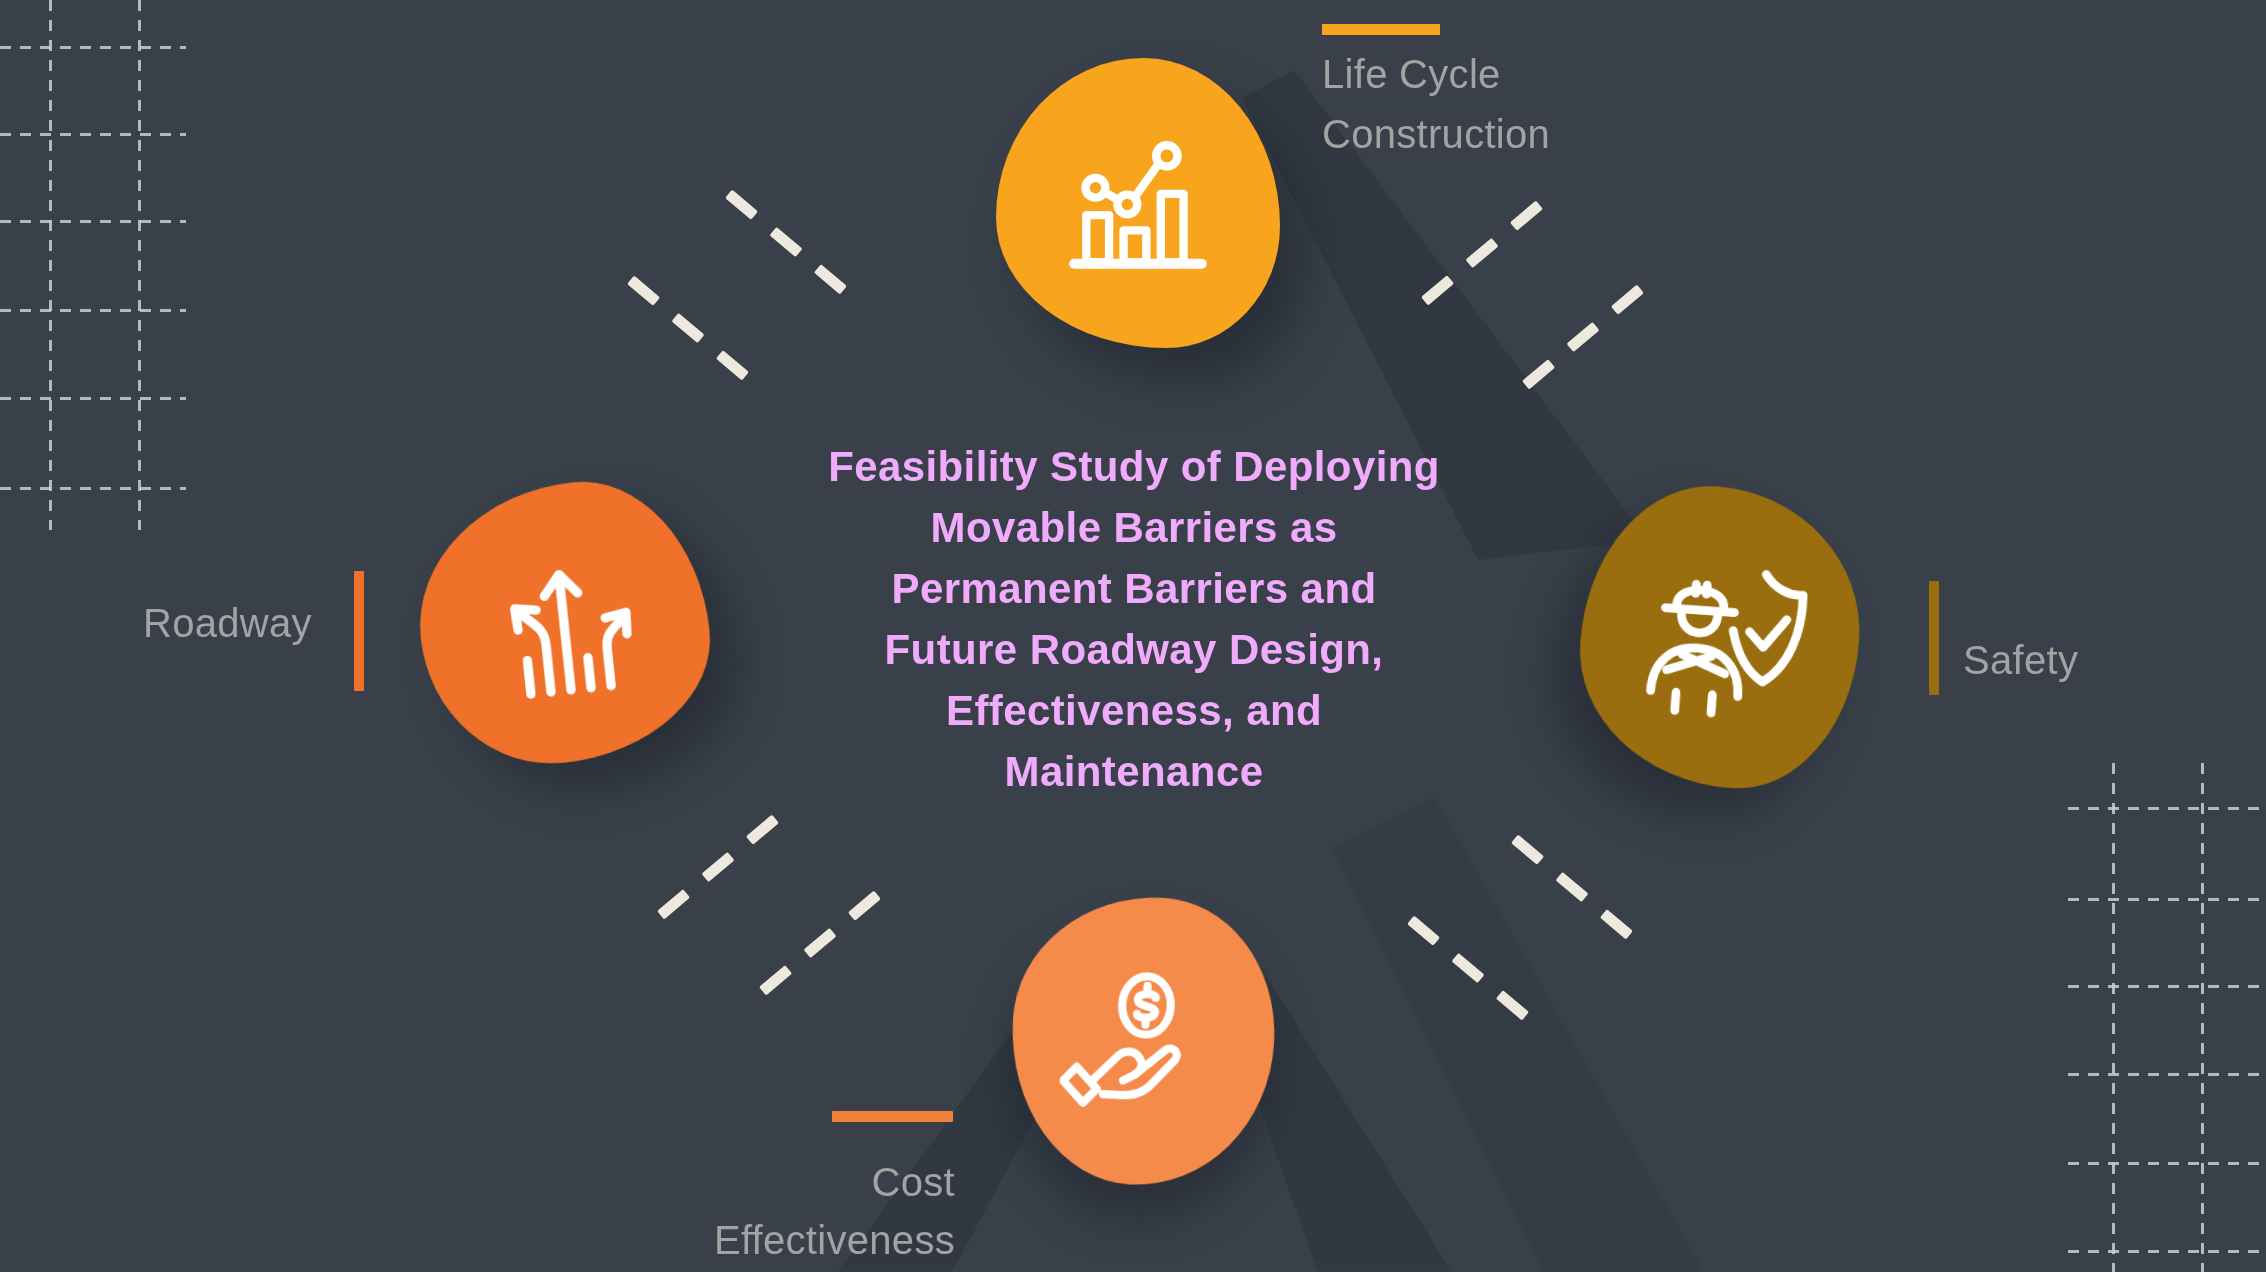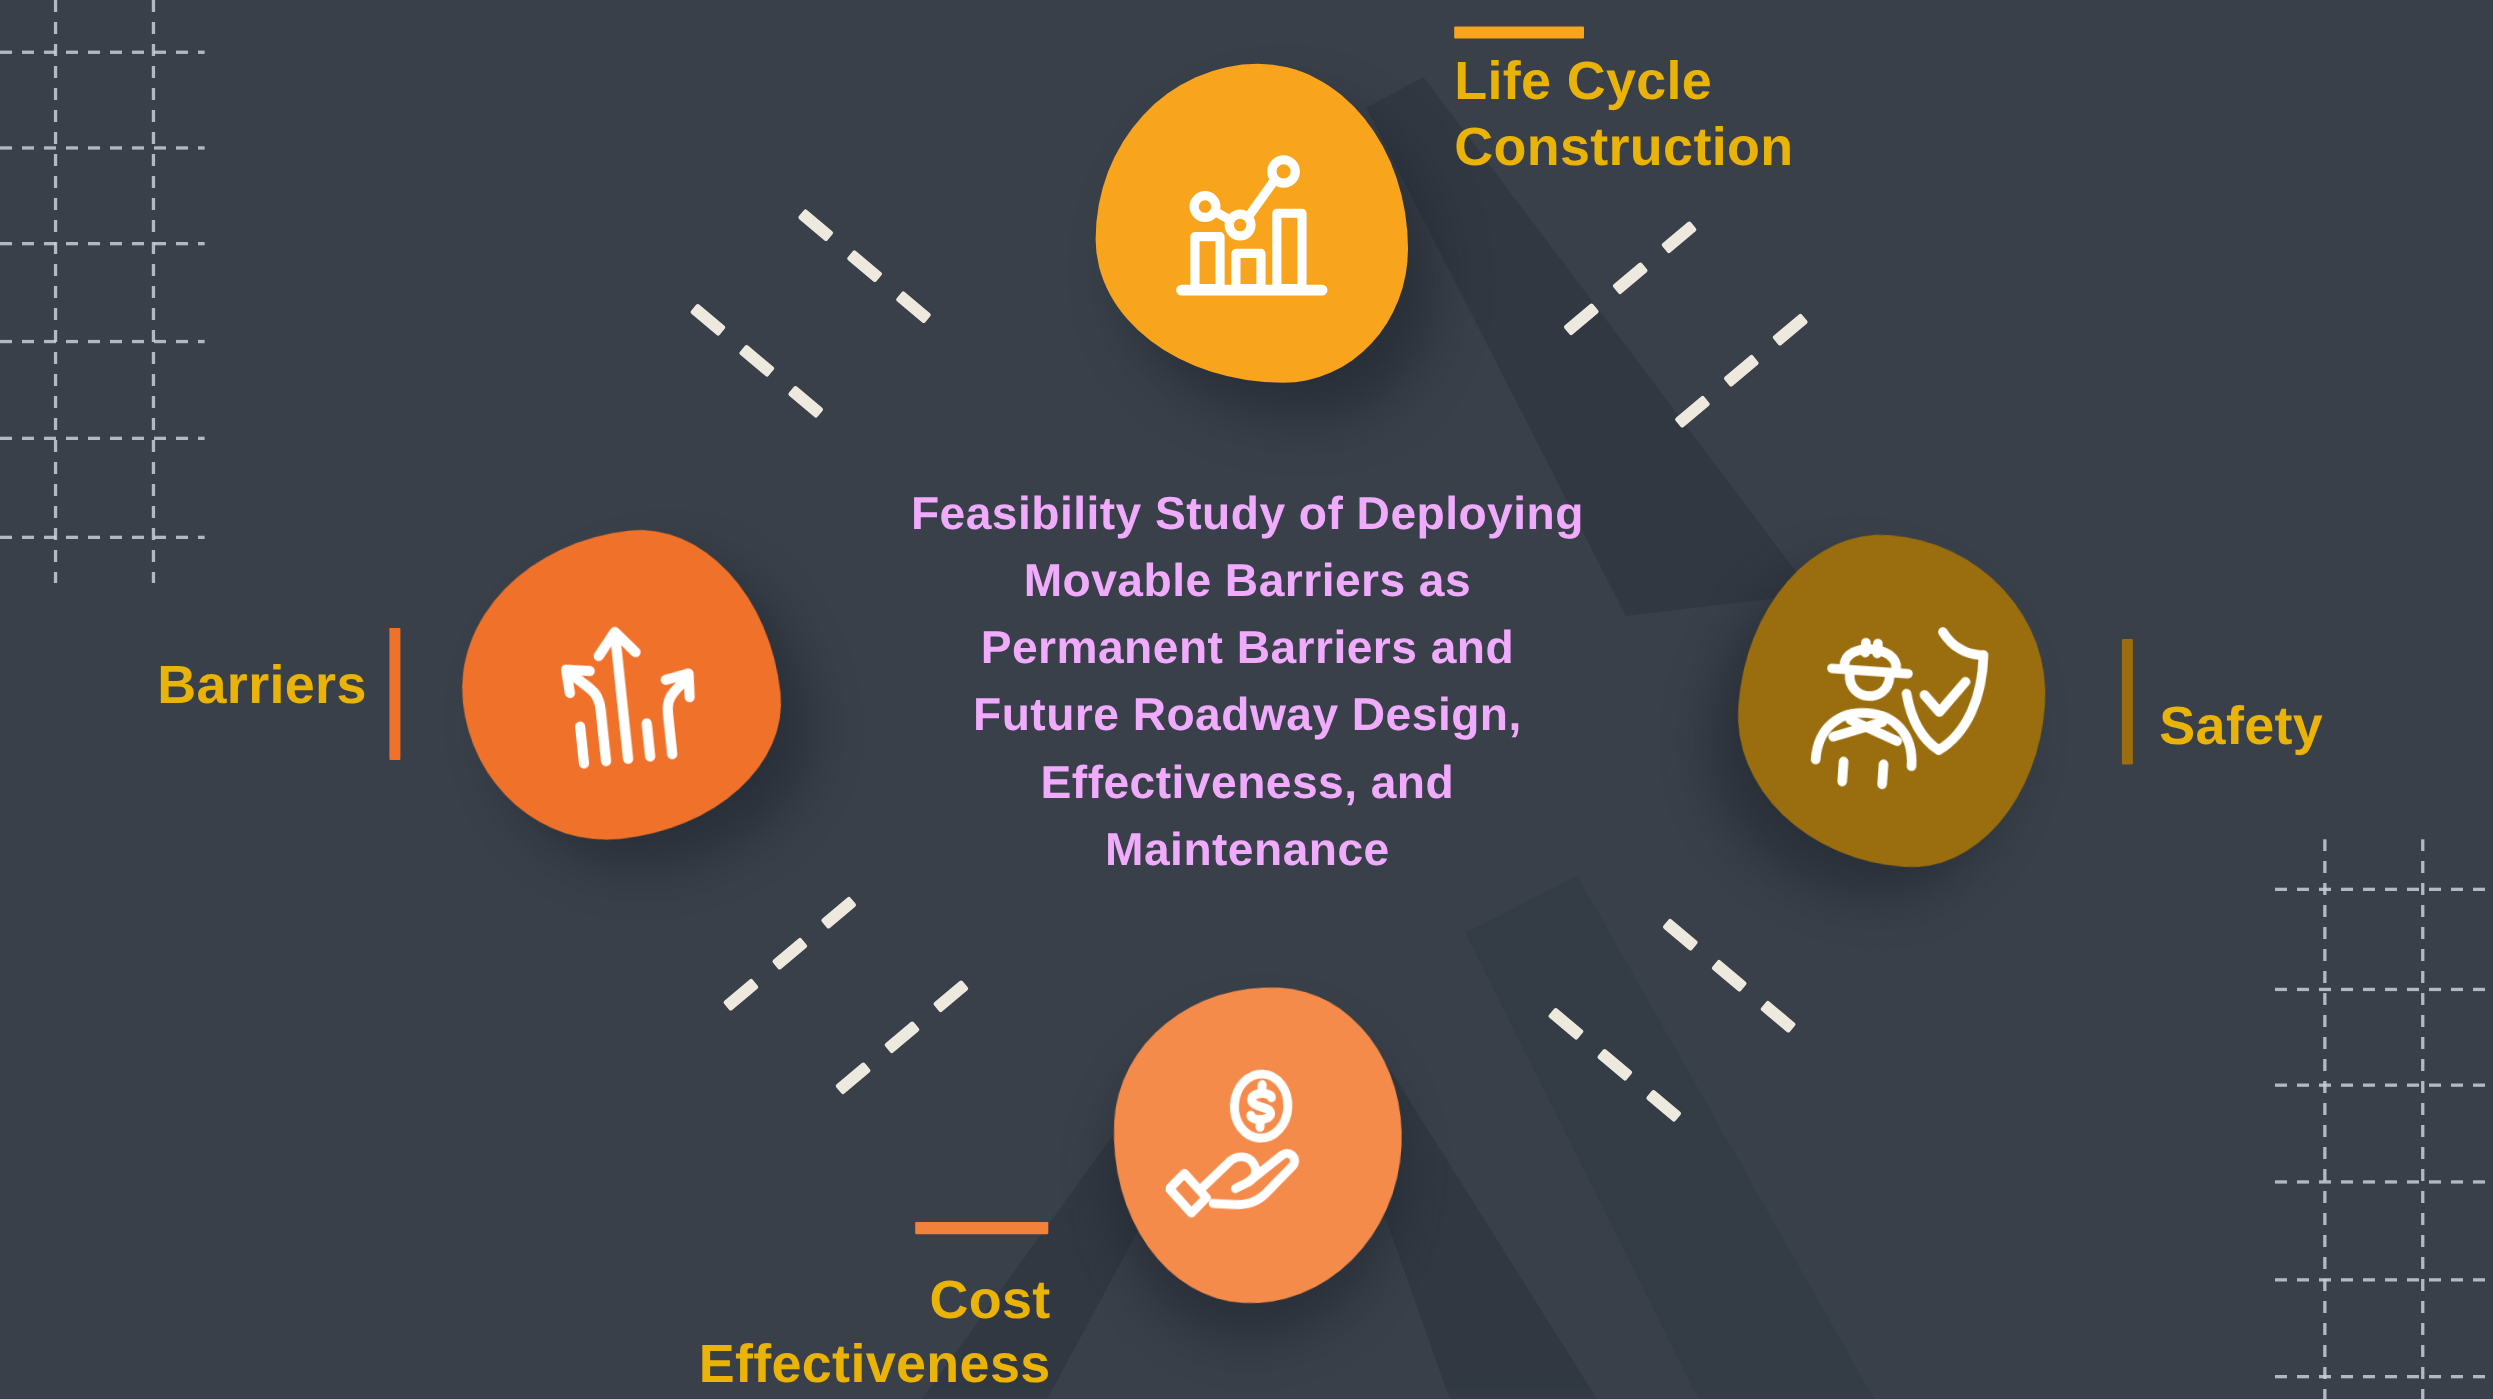--- a/index.html
+++ b/index.html
@@ -32,21 +32,21 @@
     filter:drop-shadow(26px 30px 24px rgba(22,27,35,.45));}
   .blob-right{left:1581px; top:487px; width:278px; height:300px; background:#9A6E0E;
     border-radius:45% 55% 42% 58% / 55% 48% 52% 45%; transform:rotate(4deg);
     filter:drop-shadow(-24px 30px 24px rgba(22,27,35,.45));}
   .blob-bottom{left:1012px; top:897px; width:262px; height:288px; background:#F58B4B;
     border-radius:55% 45% 52% 48% / 45% 48% 52% 55%; transform:rotate(3deg);
     filter:drop-shadow(0px 34px 24px rgba(22,27,35,.45));}
   
   .title{position:absolute; left:634px; top:424px; width:1000px; text-align:center;
     color:#f0abfc; font-weight:700; font-size:42px; line-height:61px; letter-spacing:.4px;margin-top:12px;}
-  .label{position:absolute; color:#eab308; font-weight:700; font-size:49px; letter-spacing:.3px;}
+  .label{position:absolute; color:#a3a3a3; font-weight:400; font-size:40px; letter-spacing:.3px;}
   .accent-bar-h{position:absolute; height:11px; border-radius:1px;}
   .accent-bar-v{position:absolute; width:10px; border-radius:1px;}
   .lbl-lifecycle{left:1322px; top:44px; line-height:60px; text-align:left;}
   .lbl-mobility{left:143px; top:598px; width:194px; line-height:50px; text-align:left;}
   .lbl-safety{left:1963px; top:603px; line-height:50px; text-align:left;margin-top:32px;}
   .lbl-cost{left:555px; top:1130px; width:400px; line-height:58px; text-align:right;margin-top:23px;}
 </style>
 </head>
 <body>
 
@@ -166,21 +166,21 @@
       <path d="M50,90 V24"></path>
       <path d="M40,33 L50,21 L60,33"></path>
       <path d="M62,90 V72"></path>
       <path d="M74,90 V68 C74,59 78,57 85,51"></path>
       <g transform="rotate(42 86 49)">
           <path d="M78,57 L86,47 L94,57"></path>
         </g>
     </svg>
   </div>
   <div class="accent-bar-v" style="left:354px; top:571px; height:120px; background:#F0722A;"></div>
-  <div class="label lbl-mobility">Barriers</div>
+  <div class="label lbl-mobility">Roadway</div>
 
   <div class="blob blob-right">
     <svg width="182" height="182" viewBox="0 0 100 100" fill="none" stroke="#FFFFFF" stroke-width="4.8" stroke-linecap="round" stroke-linejoin="round">
       <path d="M73,14 C78,21 86,25 94,24 C95,46 88,64 75,73 C66,68 60,58 57,46"></path>
       <path d="M66,46 L74,54 L86,38"></path>
       <path d="M25,34 C25,22 51,22 51,34"></path>
       <path d="M19,36 H57"></path>
       <path d="M35,22 V27 M41,22 V27"></path>
       <path d="M28,38 C28,52 48,52 48,38"></path>
       <path d="M14,82 C14,66 24,57 38,57 C52,57 62,66 62,82"></path>

